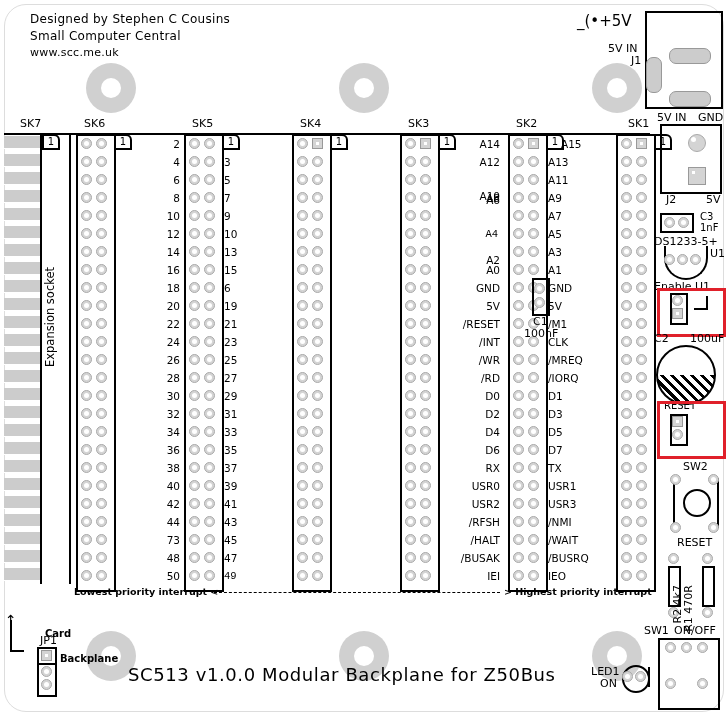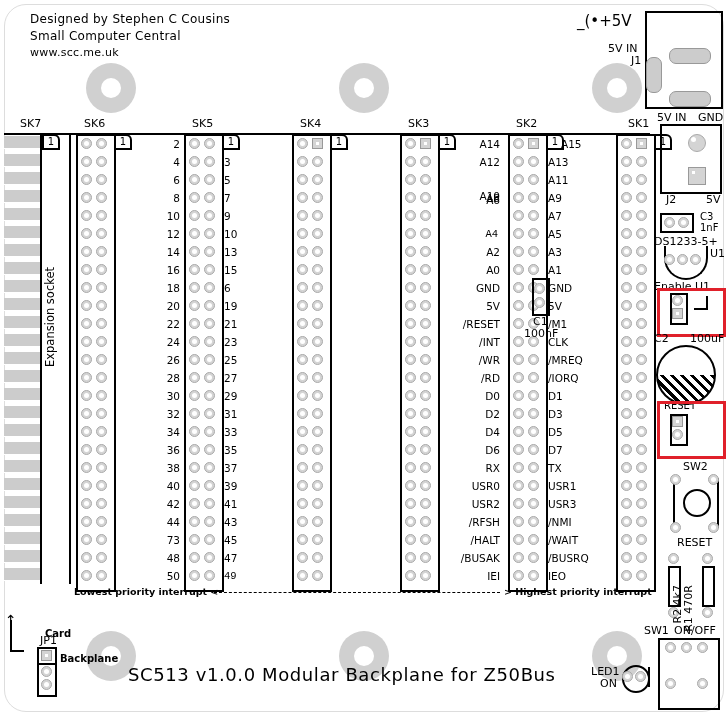--- a/index.html
+++ b/index.html
@@ -441,21 +441,21 @@
     <div class="sig sigr" style="left: 140px; width: 40px; top: 210px;">10</div>
     <div class="sig" style="left: 224px; width: 30px; top: 210px;">9</div>
     <div class="sig sigr" style="left: 430px; width: 70px; top: 194px;">A6</div>
     <div class="sig" style="left: 548px; width: 60px; top: 210px;">A7</div>
     <div class="sig sigr" style="left: 140px; width: 40px; top: 228px;">12</div>
     <div class="sig" style="left: 224px; width: 30px; top: 228px;">10</div>
     <div class="sig sigr" style="left: 428px; width: 70px; top: 228px; font-family: Liberation Mono, monospace;">A4</div>
     <div class="sig" style="left: 548px; width: 60px; top: 228px;">A5</div>
     <div class="sig sigr" style="left: 140px; width: 40px; top: 246px;">14</div>
     <div class="sig" style="left: 224px; width: 30px; top: 246px;">13</div>
-    <div class="sig sigr" style="left: 430px; width: 70px; top: 246px;">A2</div>
+    <div class="sig sigr" style="left: 430px; width: 70px; top: 254px;">A2</div>
     <div class="sig" style="left: 548px; width: 60px; top: 246px;">A3</div>
     <div class="sig sigr" style="left: 140px; width: 40px; top: 264px;">16</div>
     <div class="sig" style="left: 224px; width: 30px; top: 264px;">15</div>
     <div class="sig sigr" style="left: 430px; width: 70px; top: 264px;">A0</div>
     <div class="sig" style="left: 548px; width: 60px; top: 264px;">A1</div>
     <div class="sig sigr" style="left: 140px; width: 40px; top: 282px;">18</div>
     <div class="sig" style="left: 224px; width: 30px; top: 282px;">6</div>
     <div class="sig sigr" style="left: 430px; width: 70px; top: 282px;">GND</div>
     <div class="sig" style="left: 548px; width: 60px; top: 282px;">GND</div>
     <div class="sig sigr" style="left: 140px; width: 40px; top: 300px;">20</div>

